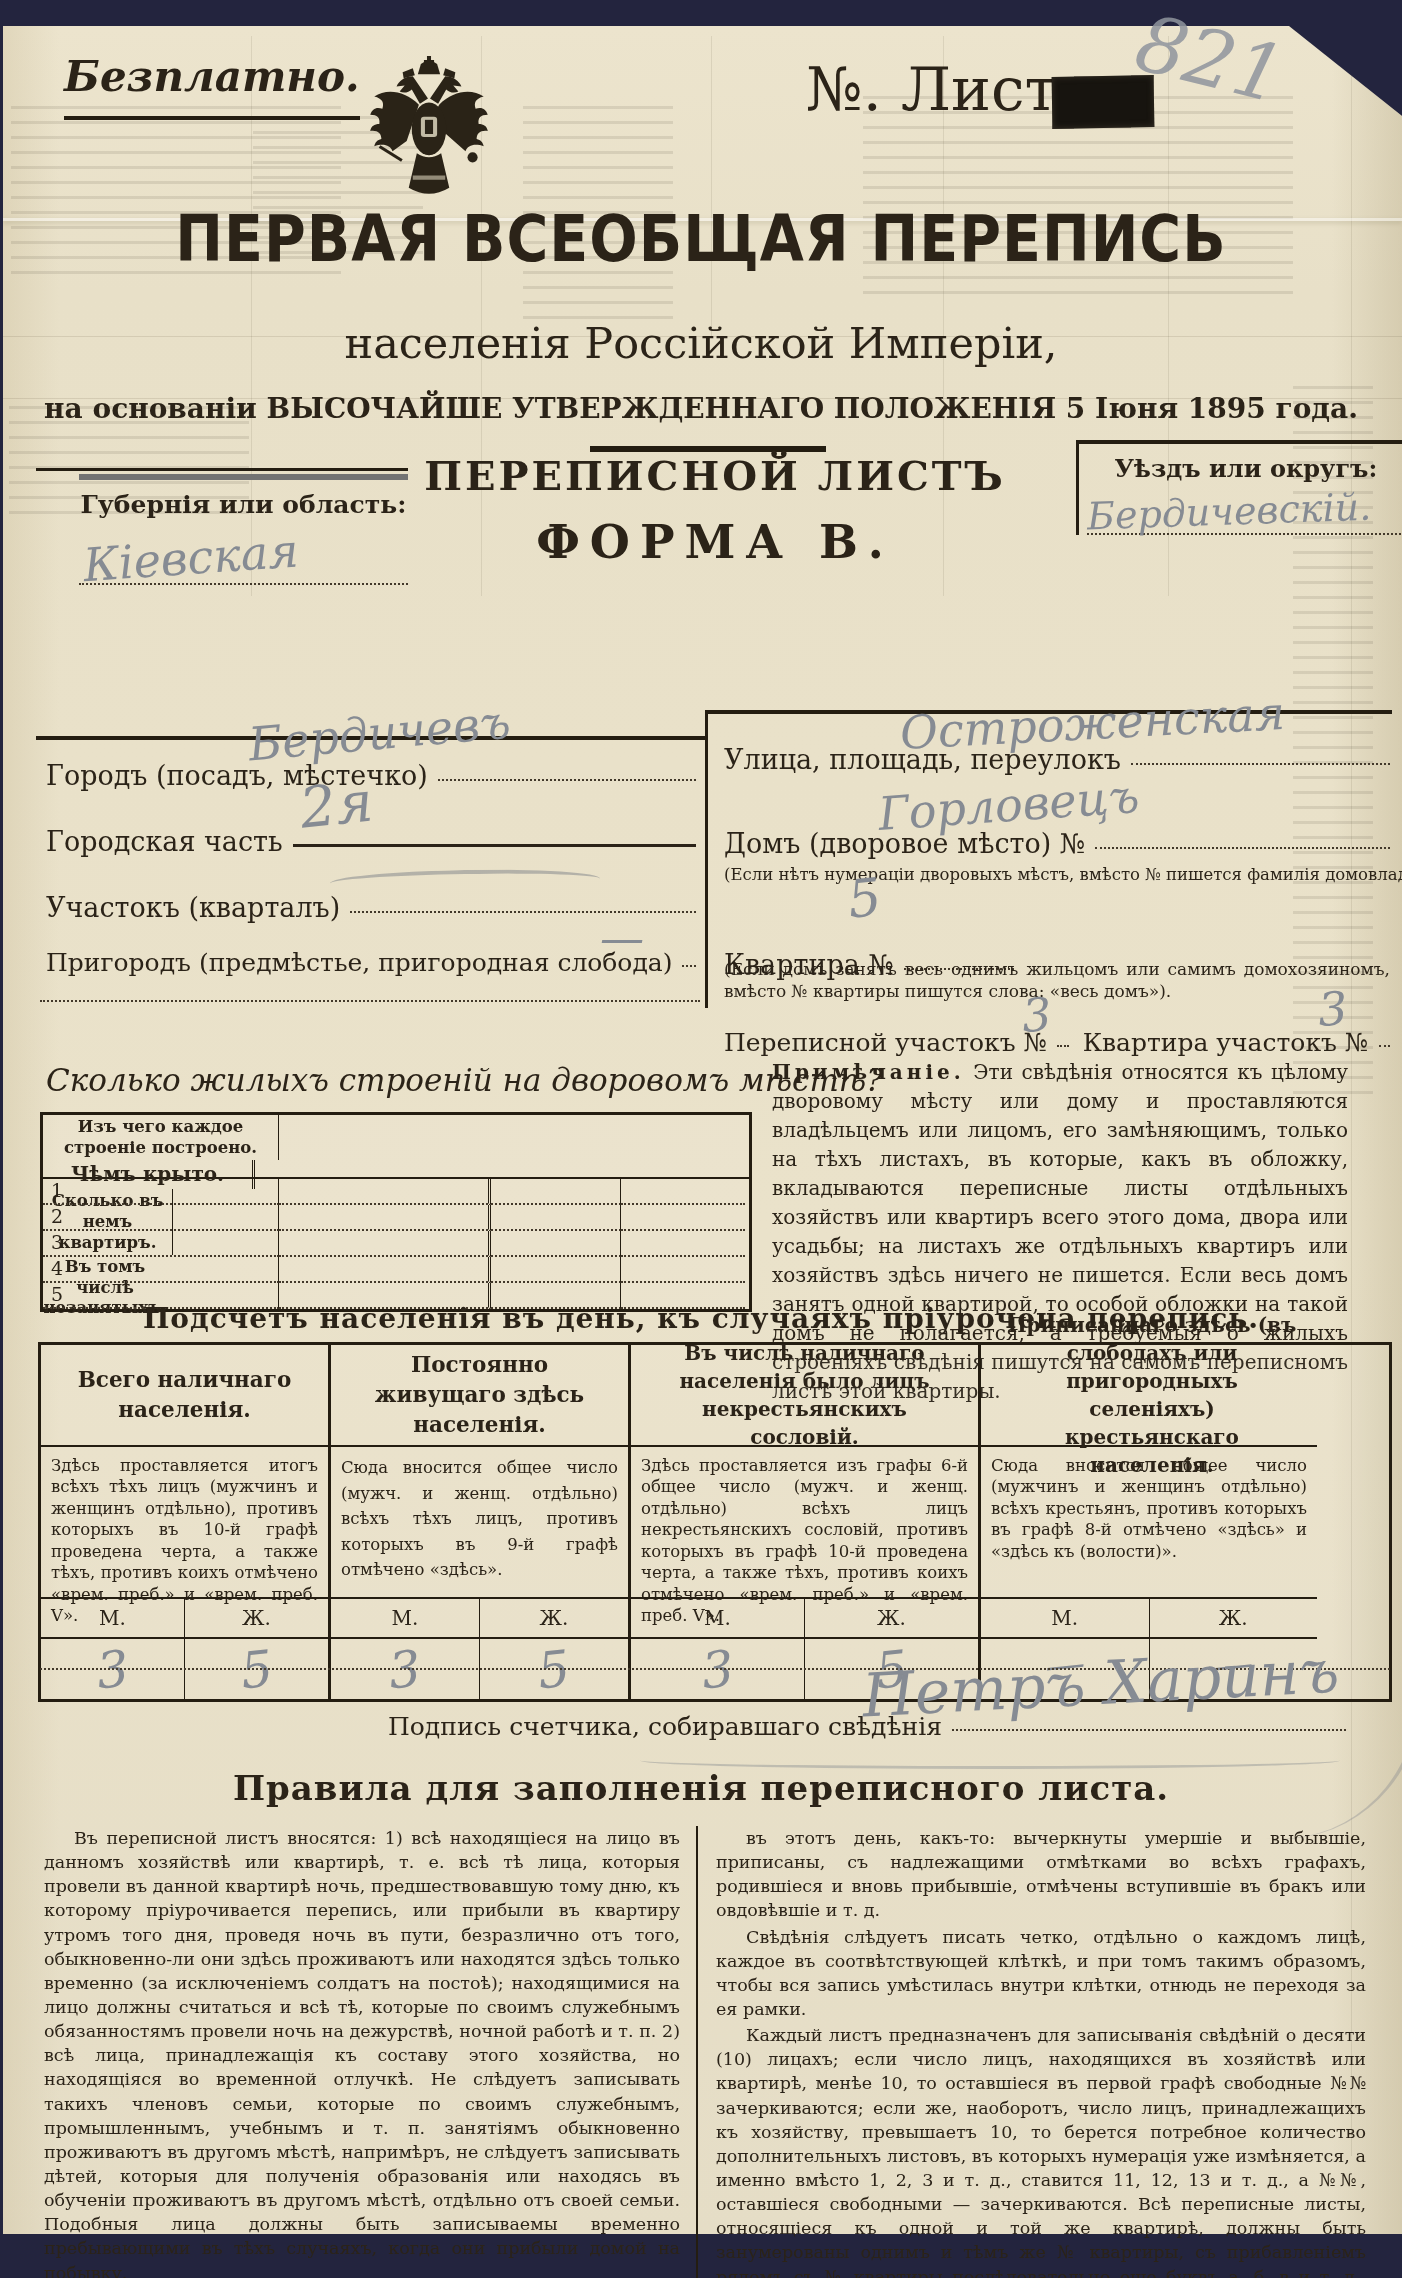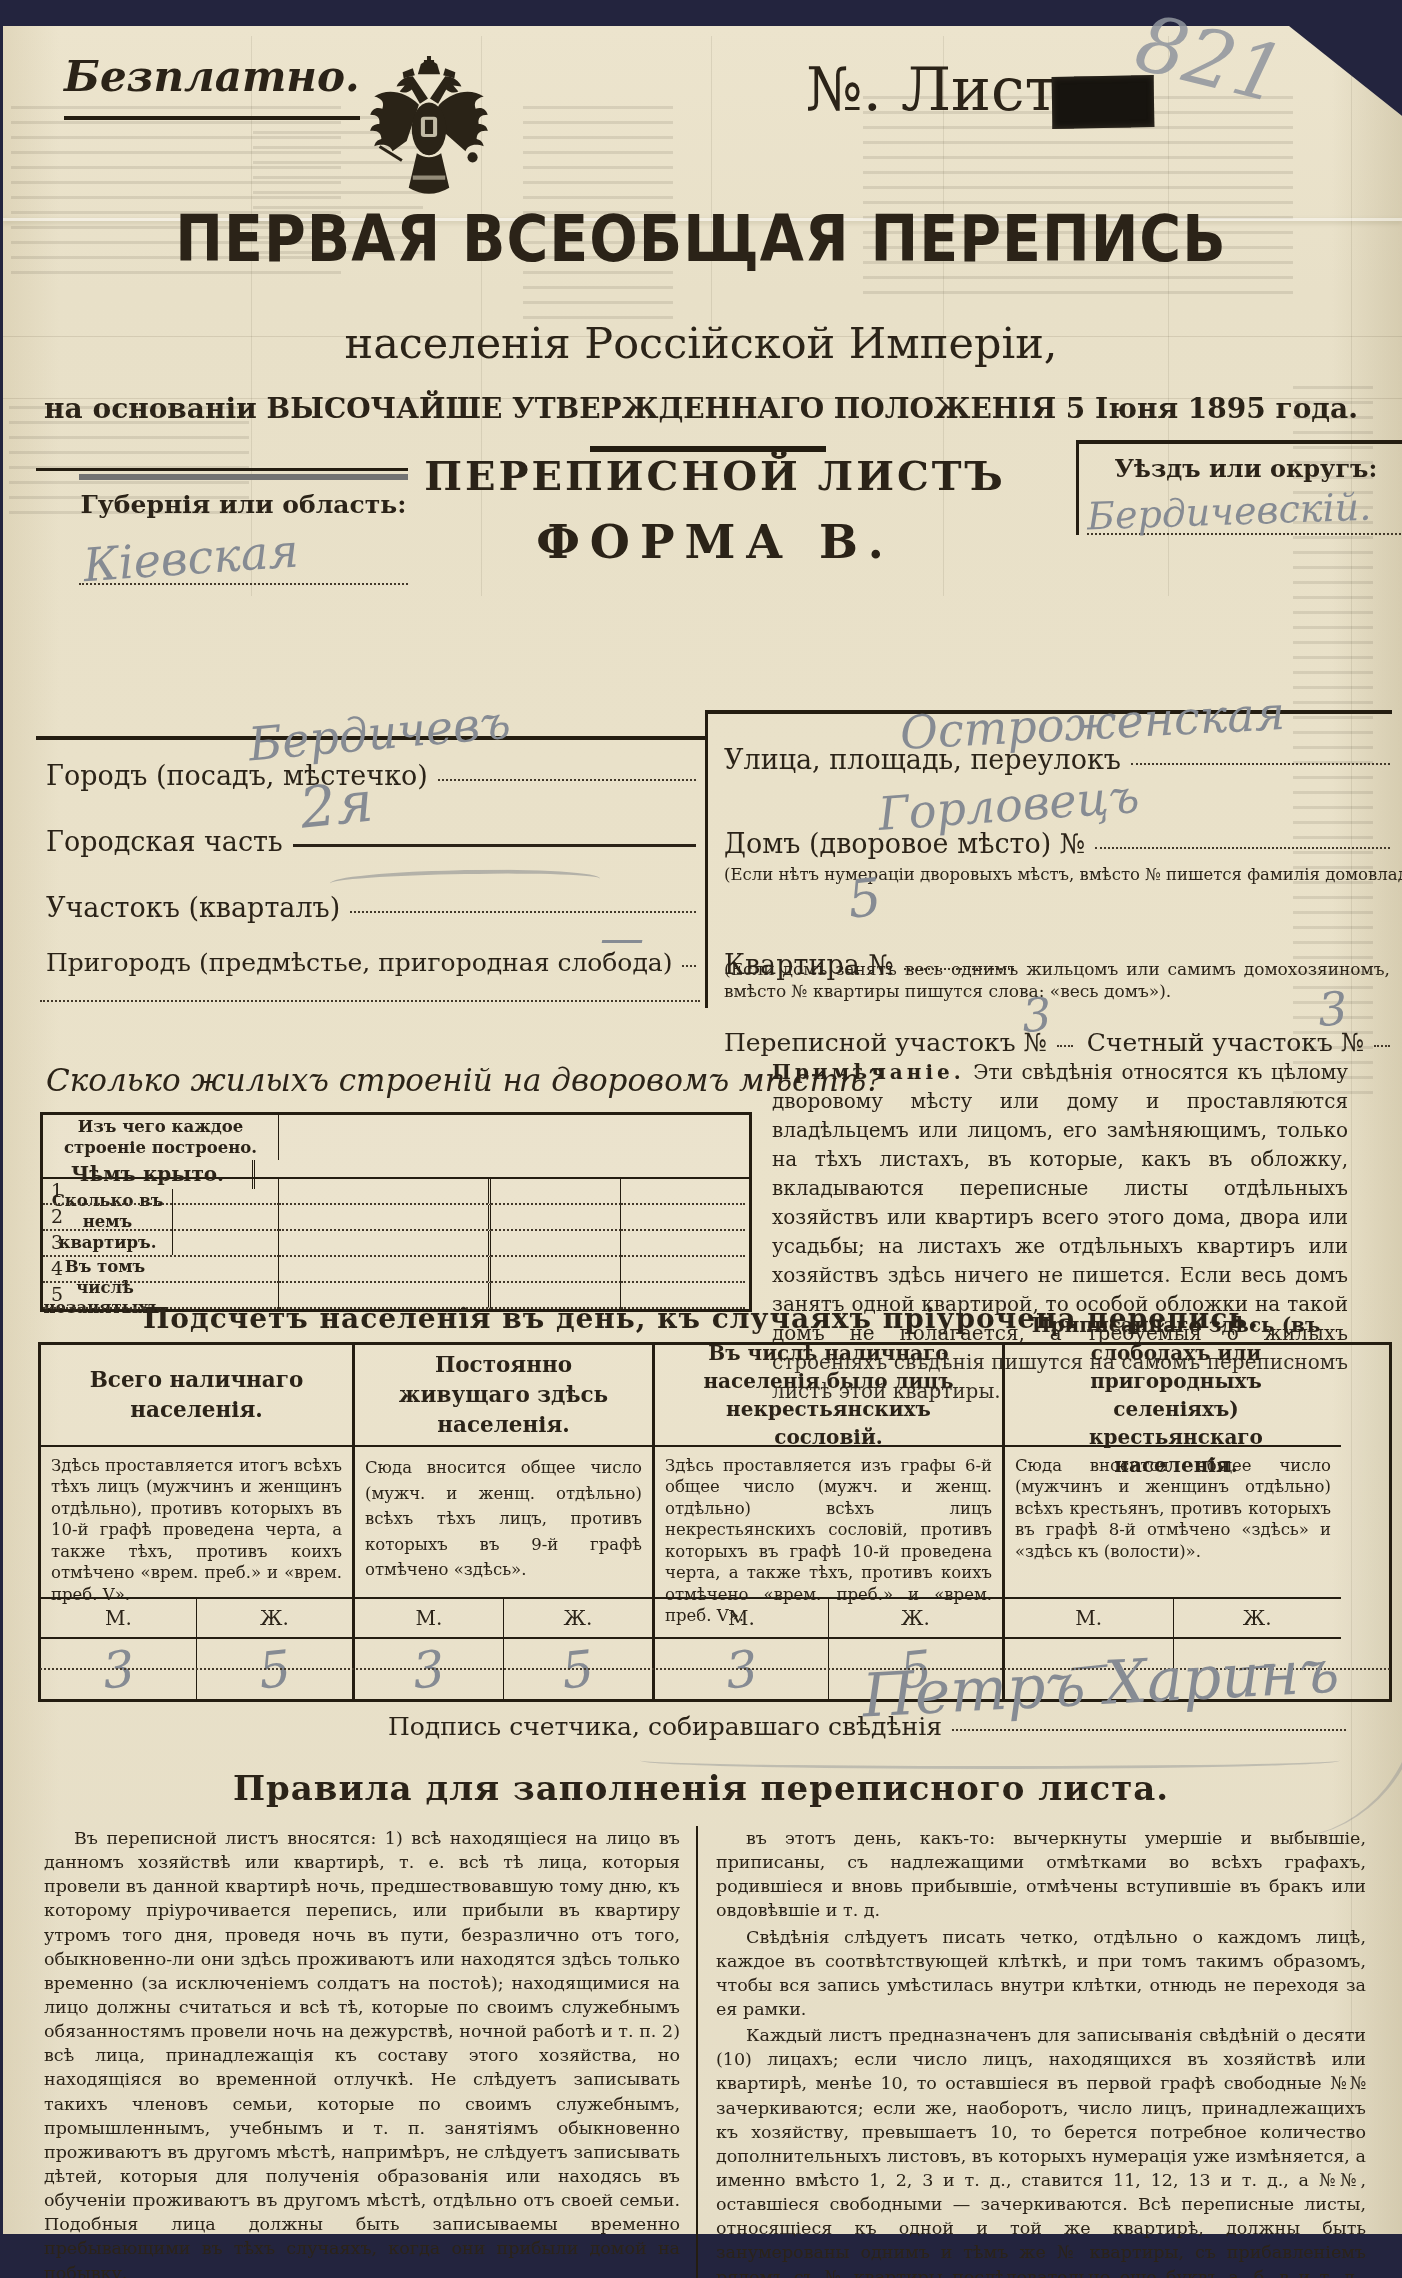--- a/index.html
+++ b/index.html
@@ -205,21 +205,21 @@
 <div class="abs flexrow" style="left:724px;top:920px;width:290px;margin-top:29px;">
   <span class="fieldlbl">Квартира №</span>
   <span class="dotted"></span>
 </div>
 <div class="abs hand" style="left:848px;top:868px;font-size:52px;transform:rotate(-6deg);">5</div>
 <div class="abs smallnote" style="left:724px;top:958px;width:666px;">(Если домъ занятъ весь однимъ жильцомъ или самимъ домохозяиномъ, вмѣсто № квартиры пишутся слова: «весь домъ»).</div>
 
 <div class="abs flexrow" style="left:724px;top:1028px;width:666px;">
   <span class="fieldlbl" style="font-size:25px;">Переписной участокъ №</span>
   <span class="dotted" style="max-width:130px;"></span>
-  <span class="fieldlbl" style="font-size:25px;margin-left:14px;">Счетный участокъ №</span>
+  <span class="fieldlbl" style="font-size:25px;margin-left:14px;">Квартира участокъ №</span>
   <span class="dotted"></span>
 </div>
 <div class="abs hand" style="left:1022px;top:988px;font-size:46px;transform:rotate(-4deg);">3</div>
 <div class="abs hand" style="left:1318px;top:982px;font-size:46px;transform:rotate(-4deg);">3</div>
 
 <div class="abs flexrow" style="left:46px;top:1062px;width:844px;">
   <span style="font-style:italic;font-size:31px;white-space:nowrap;">Сколько жилыхъ строеній на дворовомъ мѣстѣ?</span>
   <span class="dotted"></span>
 </div>
 
@@ -263,21 +263,21 @@
 </div>
 
 <div class="abs note">
   <span class="nlbl">Примѣчаніе.</span>
   <span>Эти свѣдѣнія относятся къ цѣлому дворовому мѣсту или дому и проставляются владѣльцемъ или лицомъ, его замѣняющимъ, только на тѣхъ листахъ, въ которые, какъ въ обложку, вкладываются переписные листы отдѣльныхъ хозяйствъ или квартиръ всего этого дома, двора или усадьбы; на листахъ же отдѣльныхъ квартиръ или хозяйствъ здѣсь ничего не пишется. Если весь домъ занятъ одной квартирой, то особой обложки на такой домъ не полагается, а требуемыя о жилыхъ строеніяхъ свѣдѣнія пишутся на самомъ переписномъ листѣ этой квартиры.</span>
 </div>
 
 <div class="abs center" style="top:1302px;font-weight:bold;font-size:28px;letter-spacing:1px;">Подсчетъ населенія въ день, къ случаяхъ пріурочена перепись.</div>
 
 <div class="abs ctable">
-  <div class="grp" style="width:314px;">
+  <div class="grp" style="width:290px;">
     <div class="grp-h">Всего наличнаго населенія.</div>
     <div class="grp-d">Здѣсь проставляется итогъ всѣхъ тѣхъ лицъ (мужчинъ и женщинъ отдѣльно), противъ которыхъ въ 10-й графѣ проведена черта, а также тѣхъ, противъ коихъ отмѣчено «врем. преб.» и «врем. преб. V».</div>
     <div class="grp-mj">
       <div class="mj">М.</div>
       <div class="mj">Ж.</div>
     </div>
     <div class="grp-v">
       <div class="vc">
           <span class="hand num">3</span>
         </div>

